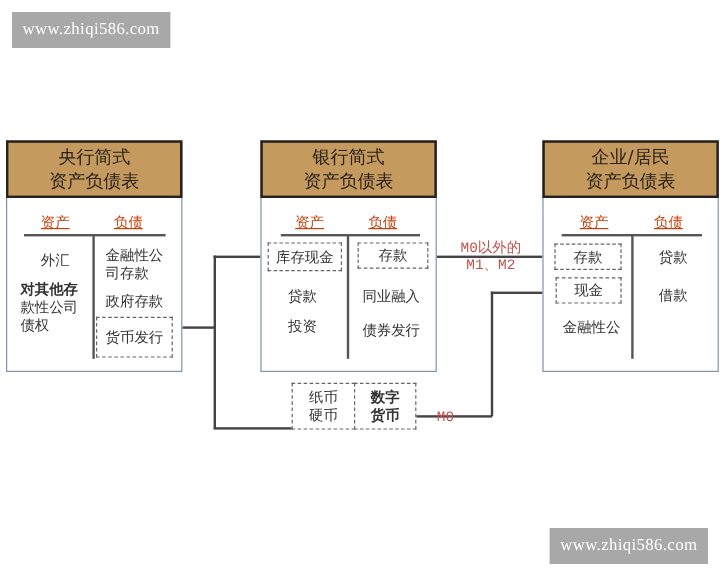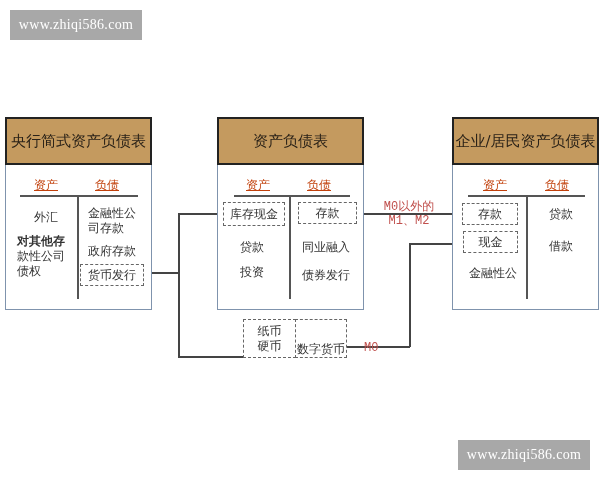--- a/index.html
+++ b/index.html
@@ -3,21 +3,21 @@
 <meta charset="utf-8">
 <style>
   html, body { margin:0; padding:0; }
   body { width:600px; height:480px; background:#ffffff; position:relative; overflow:hidden;
          font-family:"DejaVu Sans", sans-serif; color:#333; }
   .abs { position:absolute; }
   .watermark { background:#a8a8a8; color:#ffffff; font-family:Liberation Serif, serif;
                font-size:14px; display:flex; align-items:center; justify-content:center; letter-spacing:0.3px; }
   .sheet { position:absolute; border:1px solid #7f93ad; background:#fff; }
   .sheet-header { position:absolute; left:-1px; top:-1px; right:-1px; height:48px; background:#c49a5f;
-                  border:2px solid #222; box-sizing:border-box; display:flex; flex-direction:row;
+                  border:2px solid #222; box-sizing:border-box; display:flex; flex-direction:column;
                   align-items:center; justify-content:center; font-family:"DejaVu Serif", serif;
                   font-size:15px; line-height:20px; color:#2a2218; }
   .col-head { position:absolute; font-size:12px; text-decoration:underline; color:#c2410c; }
   .hline { position:absolute; height:2px; background:#555; }
   .vline { position:absolute; width:2px; background:#555; }
   .item { position:absolute; font-size:12px; line-height:15px; color:#333; }
   .dashed { position:absolute; border:1.5px dashed #666; box-sizing:border-box; display:flex;
             align-items:center; justify-content:center; font-size:12px; color:#333; background:#fff; }
   .conn-h { position:absolute; height:1.5px; background:#444; }
   .conn-v { position:absolute; width:1.5px; background:#444; }
@@ -52,25 +52,26 @@
   <span class="col-head" style="left:89px;top:59px;">负债</span>
   <div class="hline" style="left:14px;top:77px;width:118px;"></div>
   <div class="vline" style="left:71px;top:77px;height:104px;"></div>
   <span class="item" style="left:28px;top:92px;">外汇</span>
   <span class="item" style="left:11px;top:116px;font-weight:bold;">对其他存</span>
   <span class="item" style="left:11px;top:131px;">款性公司</span>
   <span class="item" style="left:11px;top:146px;">债权</span>
   <span class="item" style="left:82px;top:88px;">金融性公</span>
   <span class="item" style="left:82px;top:103px;">司存款</span>
   <span class="item" style="left:82px;top:126px;">政府存款</span>
-  <div class="dashed" style="left:74px;top:146px;width:64px;height:22px;">货币发行</div>
+  <div class="dashed" style="left:74px;top:146px;width:64px;height:34px;">货币发行</div>
 </div>
 
 <div class="sheet" style="left:217px;top:117px;width:145px;height:191px;">
   <div class="sheet-header">
+    <span>银行简式</span>
     <span>资产负债表</span>
   </div>
   <span class="col-head" style="left:28px;top:59px;">资产</span>
   <span class="col-head" style="left:89px;top:59px;">负债</span>
   <div class="hline" style="left:16px;top:77px;width:116px;"></div>
   <div class="vline" style="left:71px;top:77px;height:104px;"></div>
   <div class="dashed" style="left:5px;top:84px;width:62px;height:24px;">库存现金</div>
   <span class="item" style="left:22px;top:122px;">贷款</span>
   <span class="item" style="left:22px;top:147px;">投资</span>
   <div class="dashed" style="left:80px;top:84px;width:59px;height:22px;">存款</div>
@@ -91,21 +92,21 @@
   <div class="dashed" style="left:10px;top:113px;width:55px;height:22px;">现金</div>
   <span class="item" style="left:16px;top:148px;">金融性公</span>
   <span class="item" style="left:96px;top:89px;">贷款</span>
   <span class="item" style="left:96px;top:121px;">借款</span>
 </div>
 
 <div class="dashed" style="left:243px;top:319px;width:53px;height:39px;flex-direction:column;line-height:15px;">
   <span>纸币</span>
   <span>硬币</span>
 </div>
-<div class="dashed" style="left:295px;top:319px;width:52px;height:39px;flex-direction:row;line-height:15px;font-weight:normal;align-items:flex-end;">
+<div class="dashed" style="left:295px;top:319px;width:52px;height:39px;flex-direction:column;line-height:15px;font-weight:bold;">
   <span>数字</span>
   <span>货币</span>
 </div>
 
 <div class="red-label" style="left:378px;top:200px;width:62px;">
   <div>M0以外的</div>
   <div>M1、M2</div>
 </div>
 <div class="red-label" style="left:364px;top:341px;">M0</div>
 

